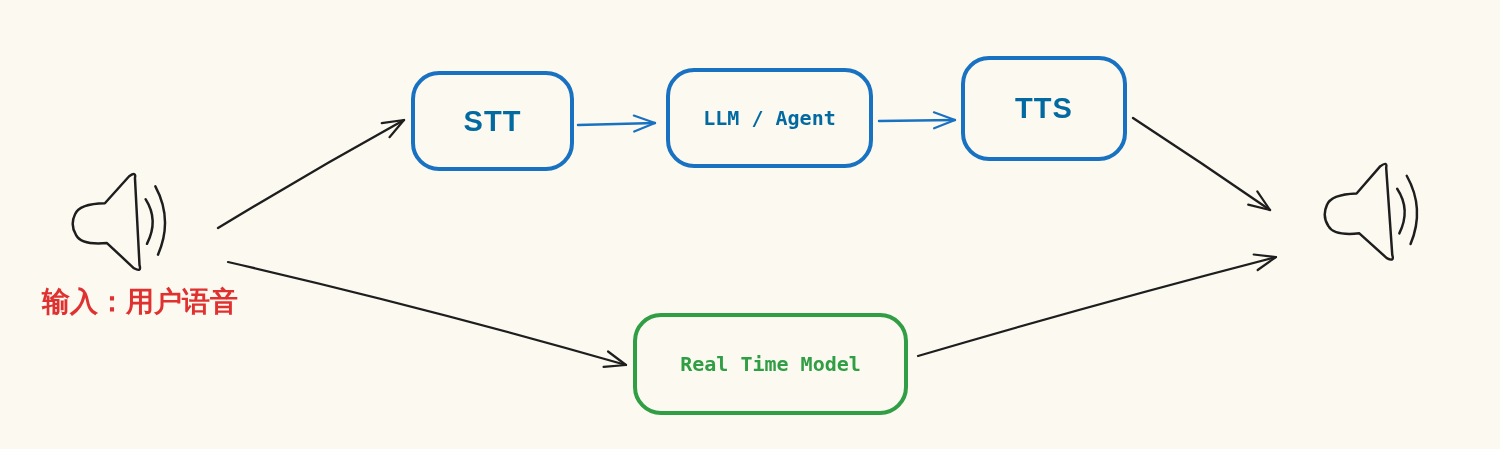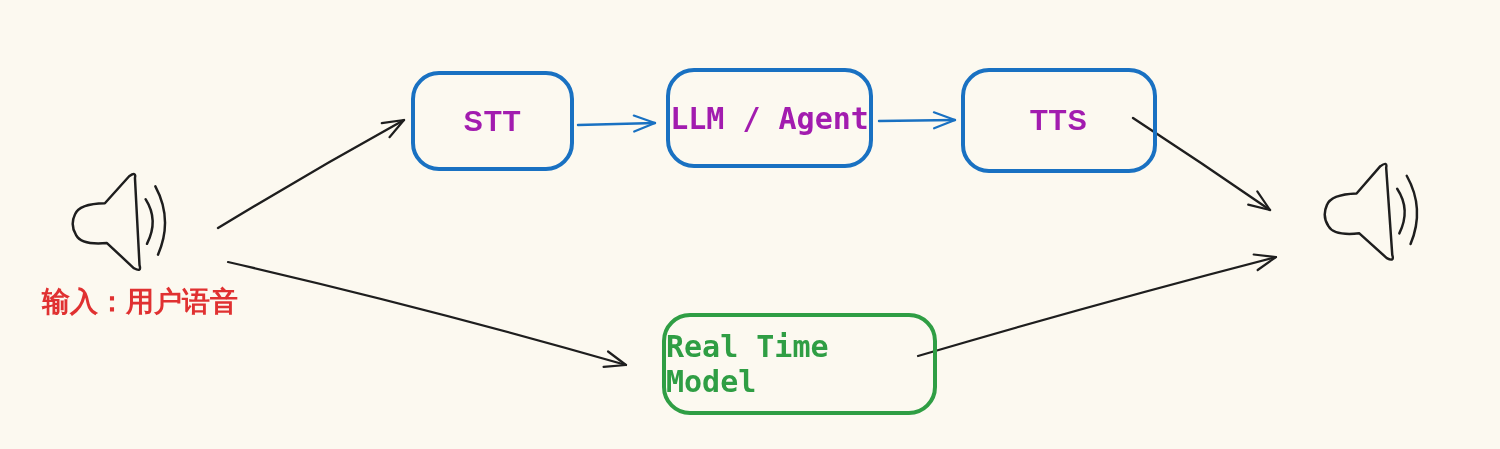--- a/index.html
+++ b/index.html
@@ -26,37 +26,37 @@
   .node {
     position: absolute;
     box-sizing: border-box;
     border: 4px solid;
     border-radius: 28px;
     display: flex;
     align-items: center;
     justify-content: center;
     background: transparent;
   }
-  .node.blue  { border-color: #1971c2; color: #a21caf; }
+  .node.blue  { border-color: #1971c2; color: #0369a1; }
   .node.green { border-color: #2f9e44; color: #2f9e44; }
   .lbl-sans {
     font-family: "Liberation Sans", sans-serif;
     font-weight: 700;
     font-size: 29px;
     letter-spacing: 1px;
   }
   .lbl-mono {
     font-family: "DejaVu Sans Mono", monospace;
     font-weight: 700;
-    font-size: 30px;
+    font-size: 20px;
   }
   #node-stt { left: 411px; top: 71px;  width: 163px; height: 100px; }
   #node-llm { left: 666px; top: 68px;  width: 207px; height: 100px; }
-  #node-tts { left: 961px; top: 68px;  width: 196px; height: 105px; }
-  #node-rtm { left: 662px; top: 313px; width: 275px; height: 102px; }
+  #node-tts { left: 961px; top: 56px;  width: 166px; height: 105px; }
+  #node-rtm { left: 633px; top: 313px; width: 275px; height: 102px; }
   .caption {
     position: absolute;
     font-family: "Liberation Sans", sans-serif;
     font-weight: 700;
     font-size: 28px;
     color: #e03131;
     white-space: nowrap;
   }
   #caption-input  { left: 42px;   top: 283px; }
   #caption-output { left: 1271px; top: 273px; }

